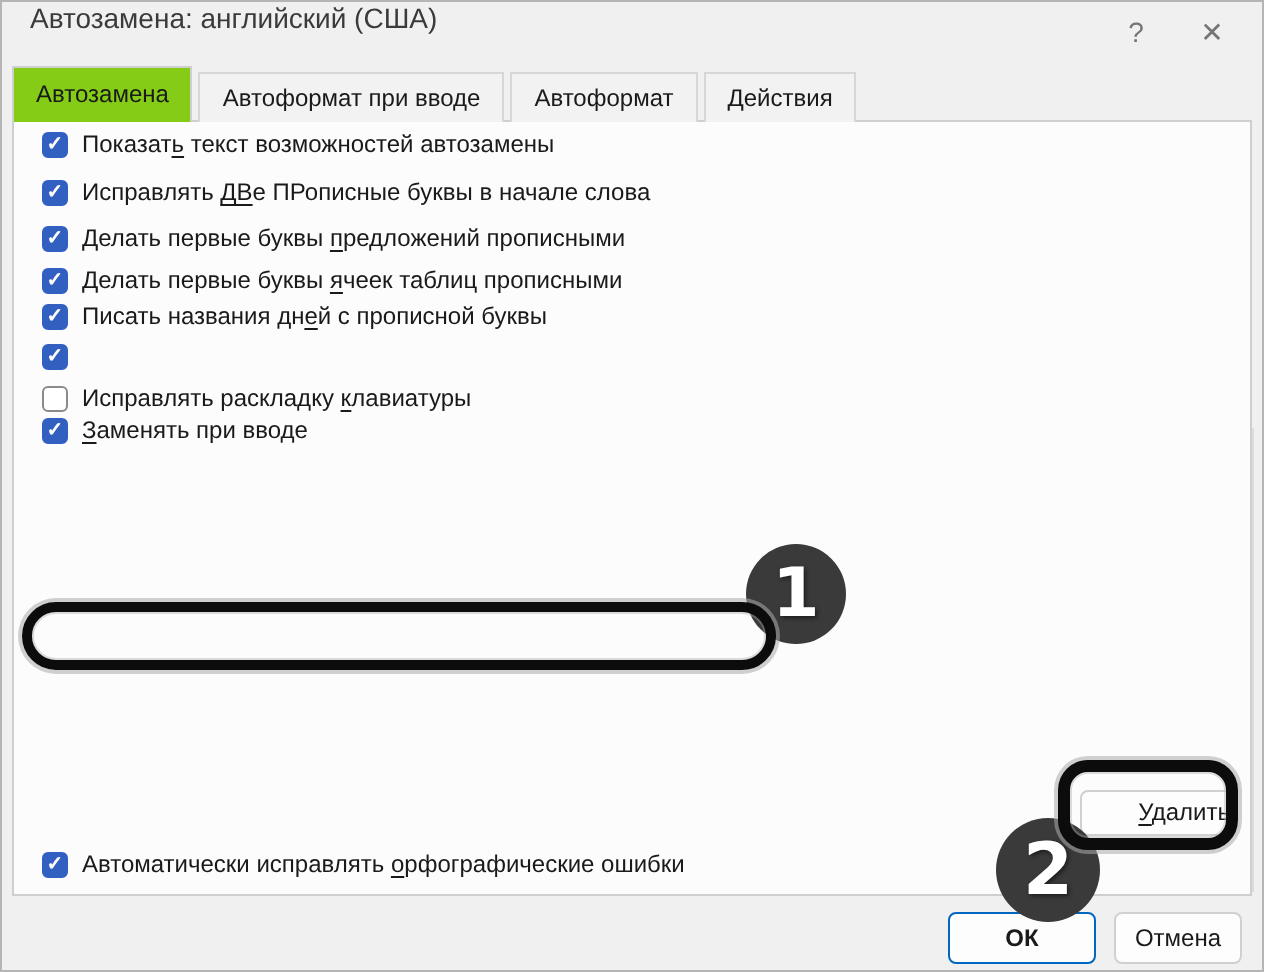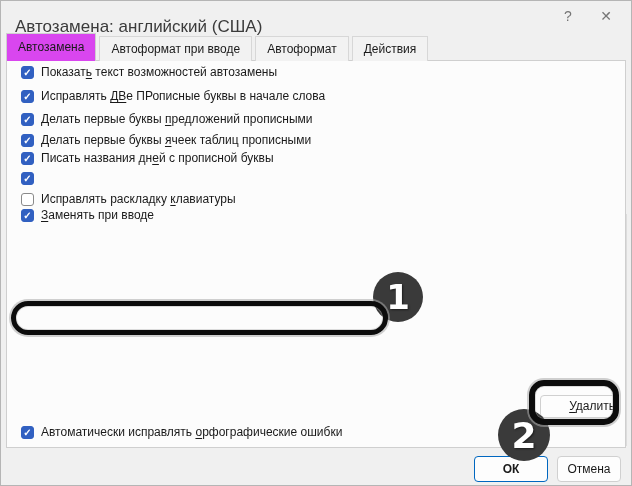--- a/index.html
+++ b/index.html
@@ -1,26 +1,26 @@
 <!DOCTYPE html>
 <html><head>
 <meta charset="utf-8">
 <style>
   html,body{margin:0;padding:0;background:#e8e8e8;font-family:"Liberation Sans",sans-serif;}
   .dialog{position:relative;width:630px;height:484px;background:#f0f0f0;border:1px solid #b5b5b5;overflow:hidden;font-size:12px;color:#1a1a1a;}
   
   .titlebar{position:absolute;left:0;top:0;width:100%;height:31px;background:#f0f0f0;}
-  .title{position:absolute;left:14px;top:16px;font-size:17px;color:#3b3b3b;}
+  .title{position:absolute;left:14px;top:0;font-size:14px;color:#3b3b3b;}
   .tb-btn{position:absolute;top:0;width:34px;height:30px;text-align:center;line-height:30px;color:#757575;font-size:14px;}
   .help{right:46px;}
   .close{right:8px;}
   
   .tabs{position:absolute;left:5px;top:33px;height:27px;display:flex;align-items:flex-end;z-index:3;}
   .tab{height:24px;line-height:24px;padding:0 11px;background:#f2f2f2;border:1px solid #d7d7d7;border-bottom:none;margin-right:3px;white-space:nowrap;}
-  .tab.on{height:27px;line-height:27px;background:#d946ef;border-color:#cfcfcf;position:relative;z-index:4;}
+  .tab.on{height:27px;line-height:27px;background:#84cc16;border-color:#cfcfcf;position:relative;z-index:4;}
   
   .page{position:absolute;left:5px;top:59px;width:620px;height:388px;background:#fcfcfc;border:1px solid #cfcfcf;box-sizing:border-box;z-index:1;}
   
   .row{position:absolute;left:20px;display:flex;align-items:center;gap:7px;height:16px;z-index:2;}
   .cb{width:13px;height:13px;box-sizing:border-box;border:1px solid #8a8a8a;border-radius:3px;background:#fff;flex:0 0 auto;}
   .cb .tick{display:none;}
   .cb.on{background:#3160c1;border-color:#3160c1;}
   .cb.on .tick{display:block;color:#fff;font-size:10px;line-height:12px;text-align:center;font-weight:bold;}
   u{text-decoration:underline;text-underline-offset:2px;}
   .sep{position:absolute;left:8px;top:81px;width:612px;height:1px;background:#e2e2e2;}

